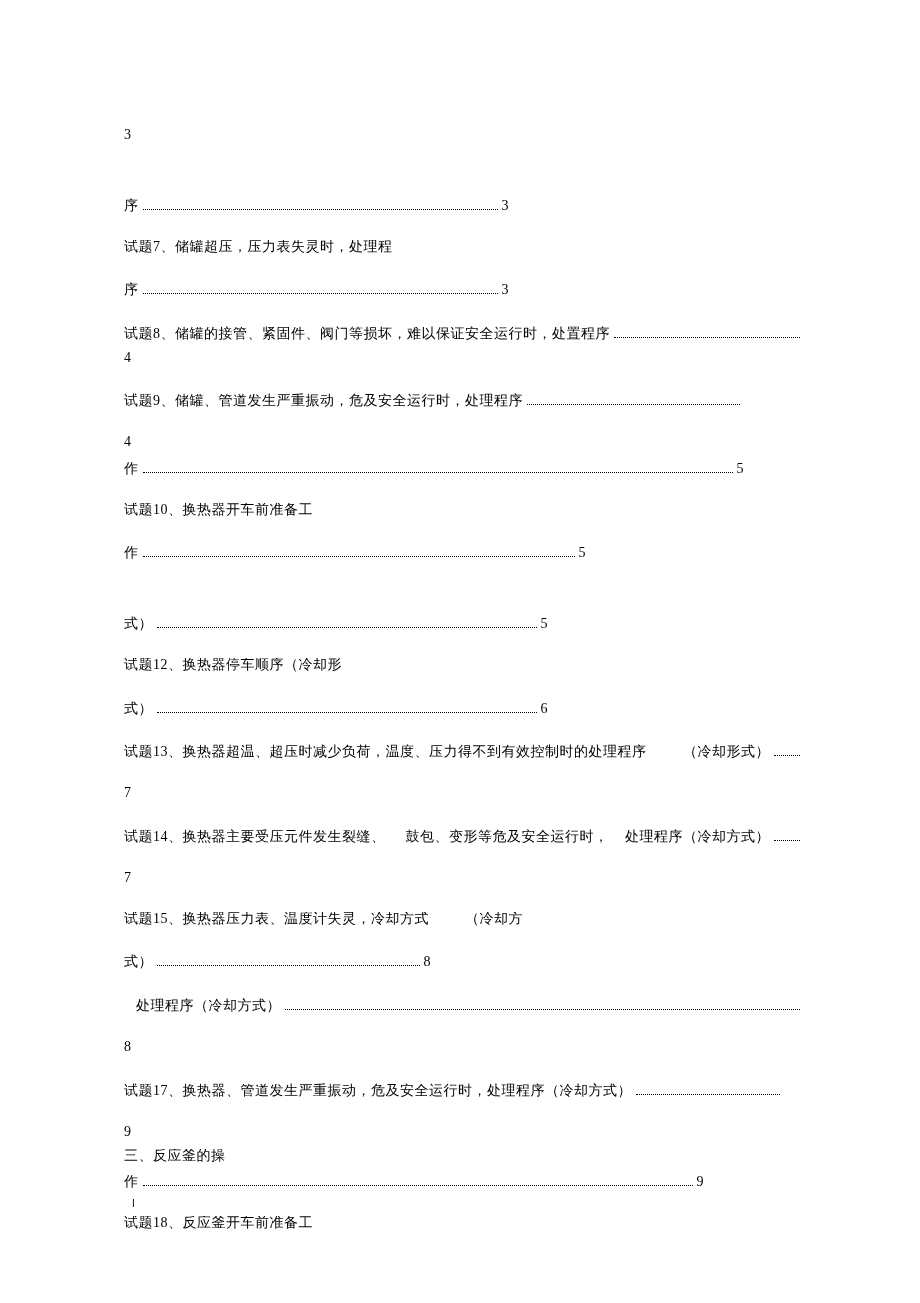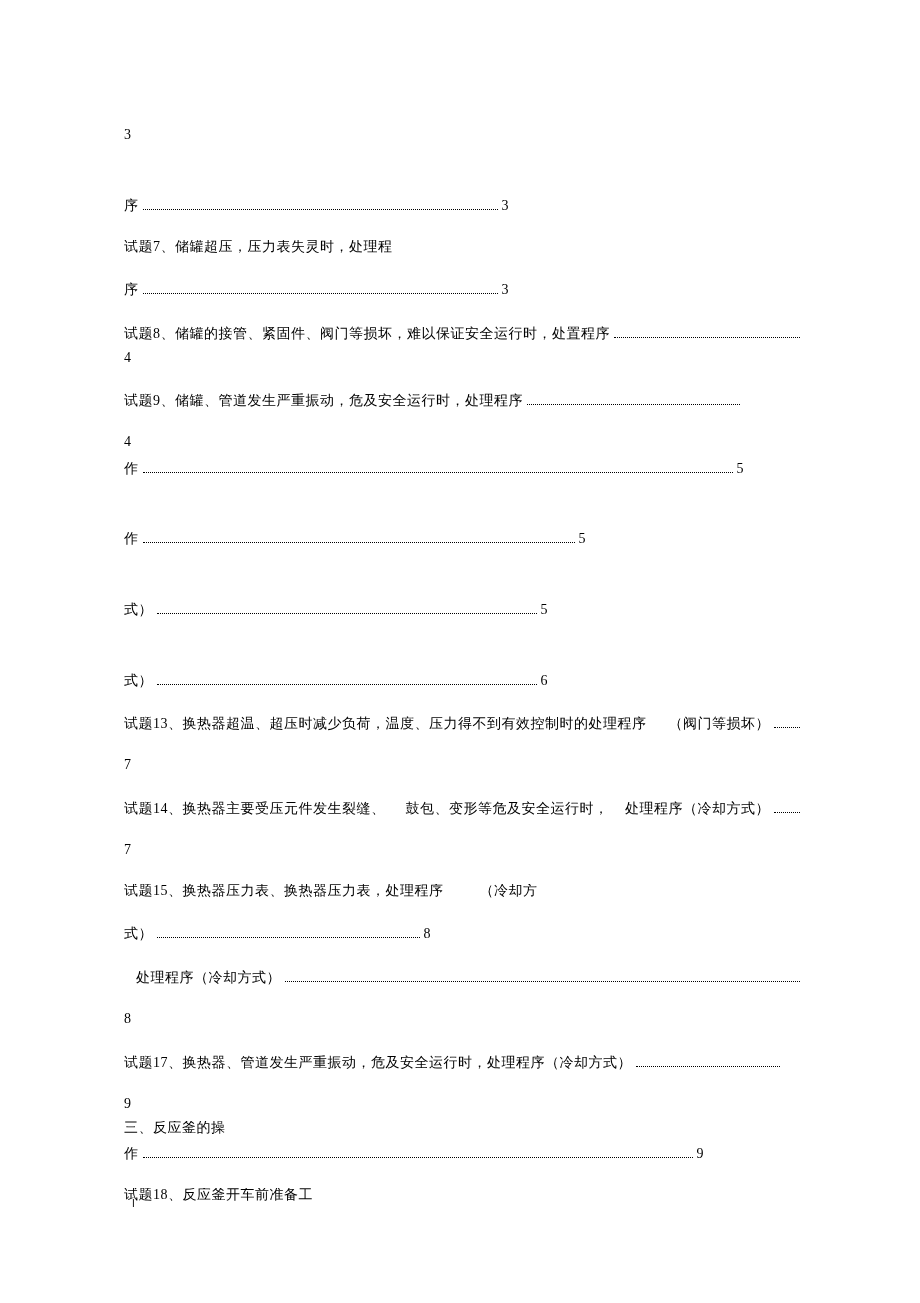--- a/index.html
+++ b/index.html
@@ -115,48 +115,54 @@
 
   <div class="tight">
     <div class="row" style="width:620px">
       <span class="t">作 </span>
       <span class="dots"></span>
       <span class="pg">5</span>
     </div>
   </div>
   <div class="gap-l"></div>
 
+  <div class="row">
+    <span class="t">试题10、换热器开车前准备工</span>
+  </div>
   <div class="gap-l"></div>
   <div class="row" style="width:462px">
     <span class="t">作</span>
     <span class="dots"></span>
     <span class="pg">5</span>
   </div>
   <div class="gap-l"></div>
 
   <div class="gap-l"></div>
   <div class="row" style="width:424px">
     <span class="t">式）</span>
     <span class="dots"></span>
     <span class="pg">5</span>
   </div>
   <div class="gap-l"></div>
 
+  <div class="row">
+    <span class="t">试题12、换热器停车顺序（冷却形</span>
+  </div>
   <div class="gap-l"></div>
   <div class="row" style="width:424px">
     <span class="t">式）</span>
     <span class="dots"></span>
     <span class="pg">6</span>
   </div>
   <div class="gap-l"></div>
 
   <div class="row" style="width:680px">
     <span class="t">试题13、换热器超温、超压时减少负荷，温度、压力得不到有效控制时的处理程序</span>
     <span style="width:40px"></span>
-    <span class="t">（阀门等损坏）</span>
+    <span class="t">（冷却形式）</span>
     <span class="dots" style="flex:0 0 26px"></span>
   </div>
   <div class="gap-l"></div>
   <div class="row">
     <span class="t">7</span>
   </div>
   <div class="gap-l"></div>
 
   <div class="row" style="width:680px">
     <span class="t">试题14、换热器主要受压元件发生裂缝、</span>
@@ -166,21 +172,21 @@
     <span class="t">处理程序（冷却方式）</span>
     <span class="dots" style="flex:0 0 26px"></span>
   </div>
   <div class="gap-l"></div>
   <div class="row">
     <span class="t">7</span>
   </div>
   <div class="gap-l"></div>
 
   <div class="row">
-    <span class="t">试题15、换热器压力表、换热器压力表，处理程序</span>
+    <span class="t">试题15、换热器压力表、温度计失灵，冷却方式</span>
     <span style="width:36px"></span>
     <span class="t">（冷却方</span>
   </div>
   <div class="gap-l"></div>
   <div class="row" style="width:307px">
     <span class="t">式）</span>
     <span class="dots"></span>
     <span class="pg">8</span>
   </div>
   <div class="gap-l"></div>

